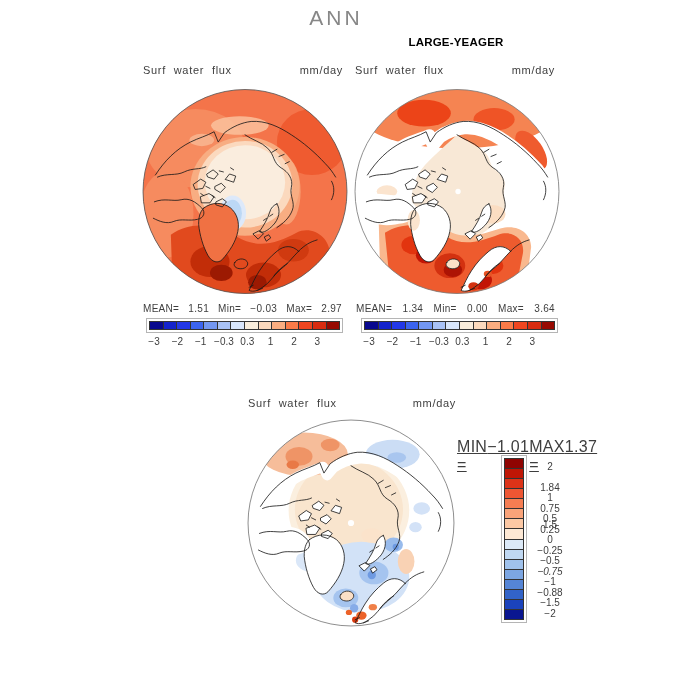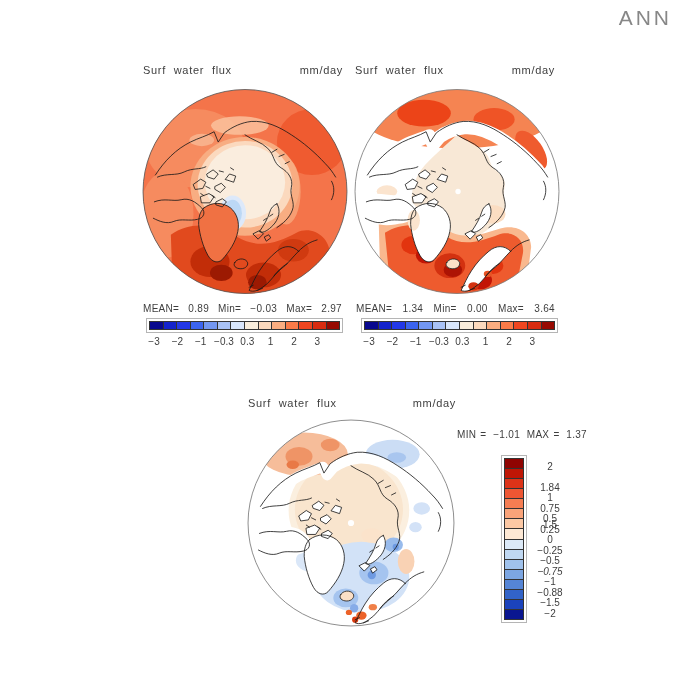--- a/index.html
+++ b/index.html
@@ -1,19 +1,19 @@
 <!DOCTYPE html>
 <html><head>
 <meta charset="utf-8">
 <style>
   html,body{margin:0;padding:0;background:#fff;}
   #fig{position:relative;width:700px;height:700px;background:#ffffff;overflow:hidden;
        font-family:"Liberation Sans",sans-serif;}
   .abs{position:absolute;}
-  .ann{width:672px;left:0;top:6px;text-align:right;font-size:21px;letter-spacing:3px;
+  .ann{width:672px;left:0;top:6px;text-align:center;font-size:21px;letter-spacing:3px;
        color:#878787;font-weight:400;}
   .ptitle{font-size:11.5px;font-weight:bold;color:#000;text-align:center;letter-spacing:.2px;}
   .plotfont{color:#3e3e3e;font-size:11px;letter-spacing:.7px;word-spacing:4px;}
   .lblrow{display:flex;justify-content:space-between;}
   .statsrow{display:flex;justify-content:space-between;font-size:10px;letter-spacing:.3px;
             word-spacing:1px;color:#3e3e3e;}
   .cbar-frame{border:1px solid #b5b5b5;background:#fff;padding:2px;box-sizing:border-box;}
   .cbar-inner{display:flex;height:100%;border:1px solid #333;box-sizing:border-box;}
   .cbar-cell{flex:1;border-right:1px solid #333;}
   .cbar-cell:last-child{border-right:none;}
@@ -95,21 +95,21 @@
       <ellipse cx="77" cy="179" rx="11" ry="8" fill="#9C1A02"></ellipse>
       <ellipse cx="112" cy="188" rx="9" ry="7" fill="#9C1A02"></ellipse>
       <ellipse cx="147" cy="157" rx="15" ry="11" fill="#D03A10"></ellipse>
       <use href="#gl" fill="#F07143"></use>
       <use href="#coastlines" fill="none" stroke="#1a1a1a" stroke-width="0.8" stroke-linecap="round" stroke-linejoin="round"></use>
     </g>
     <circle cx="100" cy="100" r="99" fill="none" stroke="#555" stroke-width="0.8"></circle>
   </svg>
   <div class="abs statsrow" style="left:143px;top:303px;width:199px;">
     <span>MEAN=</span>
-    <span>0.89</span>
+    <span>1.51</span>
     <span>Min=</span>
     <span>−0.03</span>
     <span>Max=</span>
     <span>2.97</span>
   </div>
   <div class="abs cbar-frame" style="left:146px;top:318px;width:197px;height:15px;">
     <div class="cbar-inner">
         <div class="cbar-cell" style="background: rgb(8, 8, 142);"></div>
         <div class="cbar-cell" style="background: rgb(20, 35, 204);"></div>
         <div class="cbar-cell" style="background: rgb(35, 56, 232);"></div>
@@ -130,20 +130,21 @@
       <span class="cbar-tick" style="left: 4.1%;">−3</span>
       <span class="cbar-tick" style="left: 15.93%;">−2</span>
       <span class="cbar-tick" style="left: 27.76%;">−1</span>
       <span class="cbar-tick" style="left: 39.59%;">−0.3</span>
       <span class="cbar-tick" style="left: 51.42%;">0.3</span>
       <span class="cbar-tick" style="left: 63.25%;">1</span>
       <span class="cbar-tick" style="left: 75.08%;">2</span>
       <span class="cbar-tick" style="left: 86.91%;">3</span>
     </div>
 
+  <div class="abs ptitle" style="left:352px;top:36px;width:208px;">LARGE-YEAGER</div>
   <div class="abs plotfont lblrow" style="left:355px;top:64px;width:200px;">
     <span>Surf water flux</span>
     <span>mm/day</span>
   </div>
   <svg class="abs" style="left:354px;top:85px;" width="206" height="213" viewBox="0 0 200 200" role="img">
     <clipPath id="clip2">
         <circle cx="100" cy="100" r="99"></circle>
       </clipPath>
     <g clip-path="url(#clip2)">
       <rect width="200" height="200" fill="#FFFFFF"></rect>
@@ -250,21 +251,21 @@
       <ellipse cx="110" cy="189" rx="5" ry="4" fill="#EC6228"></ellipse>
       <ellipse cx="121" cy="181" rx="4" ry="3" fill="#F08048"></ellipse>
       <ellipse cx="104" cy="193" rx="3" ry="3" fill="#DC3B10"></ellipse>
       <ellipse cx="98" cy="186" rx="3" ry="2.5" fill="#EC6228"></ellipse>
       <circle cx="100" cy="100" r="3" fill="#FFFFFF"></circle>
       <use href="#coastlines" fill="none" stroke="#1a1a1a" stroke-width="0.8" stroke-linecap="round" stroke-linejoin="round"></use>
     </g>
     <circle cx="100" cy="100" r="99" fill="none" stroke="#777" stroke-width="0.8"></circle>
   </svg>
 
-  <div class="abs statsrow" style="left:457px;top:429px;width:130px;font-size:10px;">
+  <div class="abs statsrow" style="left:457px;top:438px;width:130px;font-size:16px;text-decoration:underline;">
     <span>MIN =</span>
     <span>−1.01</span>
     <span>MAX =</span>
     <span>1.37</span>
   </div>
   <div class="abs cbar-frame" style="left:501px;top:455px;width:26px;height:168px;">
     <div class="vcbar-inner">
         <div class="vcbar-cell" style="background: rgb(143, 4, 2);"></div>
         <div class="vcbar-cell" style="background: rgb(191, 22, 5);"></div>
         <div class="vcbar-cell" style="background: rgb(221, 51, 24);"></div>

